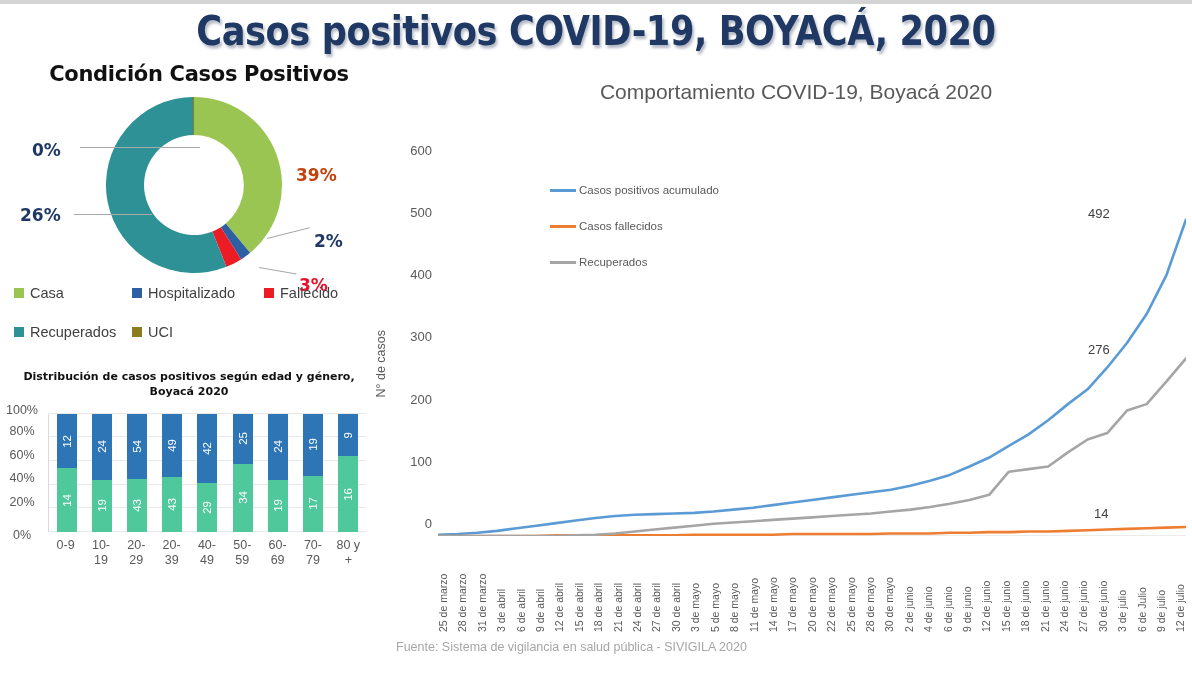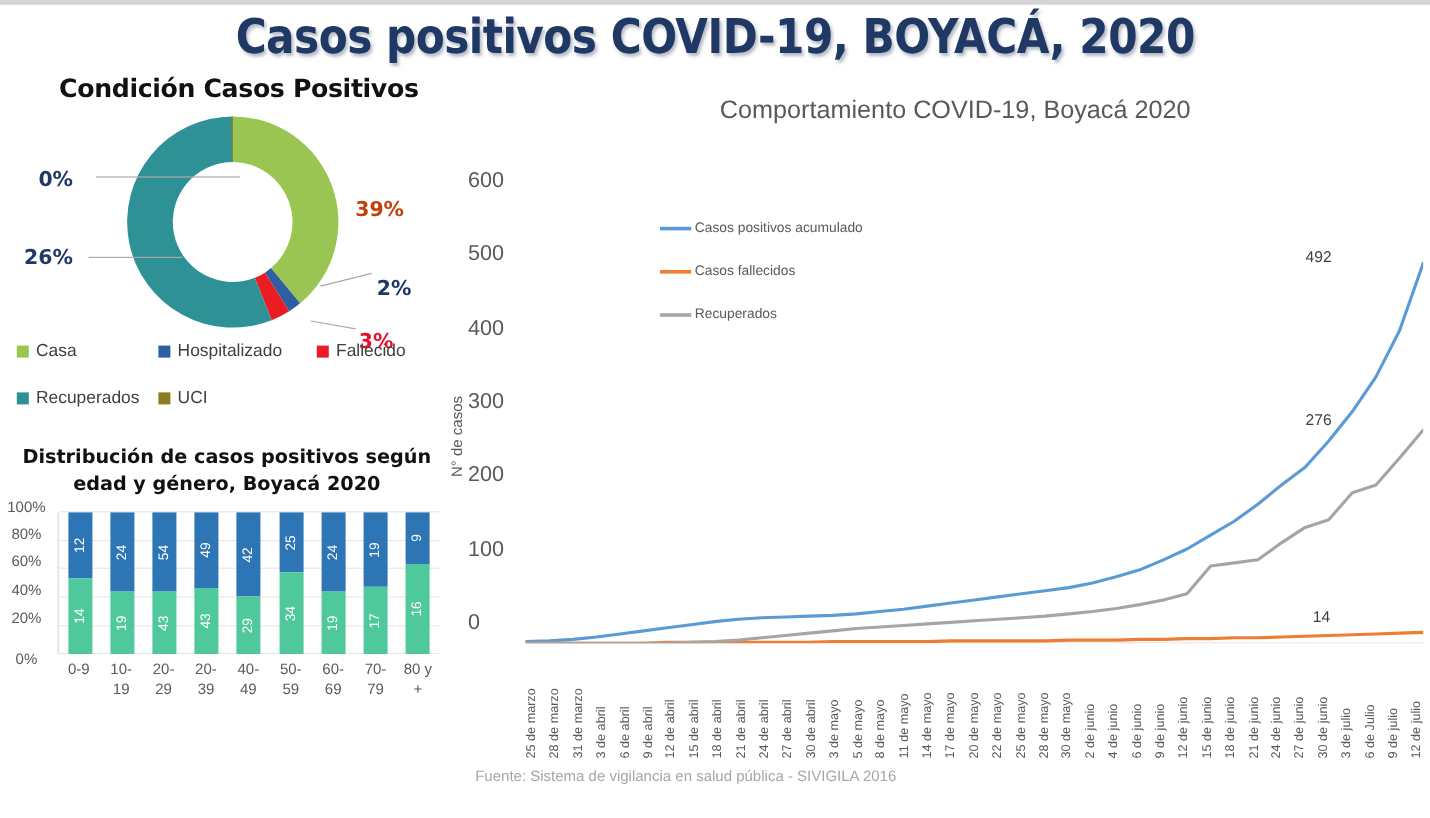--- a/index.html
+++ b/index.html
@@ -65,21 +65,21 @@
     grid-template-columns: 118px 132px 110px;
     row-gap: 23px;
     font-size: 14.5px; color: #404040;
   }
   .lg-item { display: flex; align-items: center; gap: 6px; white-space: nowrap; }
   .sw { width: 10px; height: 10px; display: inline-block; flex: 0 0 auto; }
 
   
   .bar-panel { position: absolute; left: 0px; top: 370px; width: 378px; height: 300px; }
   .bar-title {
-    text-align: center; font-weight: bold; font-size: 16px; color: #111;
+    text-align: center; font-weight: bold; font-size: 11px; color: #111;
     line-height: 1.35; margin: 0 14px 8px 14px;
     font-family: "DejaVu Sans", sans-serif;
   }
   .bar-plot { position: relative; height: 130px; margin: 0 0 0 0; }
   .bar-yaxis {
     position: absolute; left: 0; top: 0; width: 44px; height: 130px;
     display: flex; flex-direction: column; justify-content: space-between;
     align-items: center; font-size: 12.5px; color: #595959;
   }
   .bar-yaxis span { transform: translateY(-50%); line-height: 1; }
@@ -125,21 +125,21 @@
   .ll-row { display: flex; align-items: center; gap: 3px; height: 36px; }
   .ll-line { width: 26px; height: 3px; display: inline-block; }
   .axis-ylabel {
     position: absolute; left: -8px; top: 250px;
     writing-mode: vertical-rl; transform: rotate(180deg);
     font-size: 12.5px; color: #595959;
   }
   .yticks {
     position: absolute; left: 8px; top: 70px; width: 42px; height: 386px;
     display: flex; flex-direction: column; justify-content: space-between;
-    align-items: flex-start; font-size: 18px; color: #595959;
+    align-items: flex-end; font-size: 13px; color: #595959;
   }
   .yticks span { transform: translateY(-50%); line-height: 1; }
   .chartbox { position: absolute; left: 56px; top: 70px; right: 6px; height: 386px; }
   .endlabel { position: absolute; font-size: 13px; color: #404040; }
   .xticks {
     position: absolute; left: 56px; top: 462px; right: 6px; height: 90px;
     display: flex; justify-content: space-between;
   }
   .xticks div {
     writing-mode: vertical-rl; transform: rotate(180deg);
@@ -396,14 +396,14 @@
       <div>21 de junio</div>
       <div>24 de junio</div>
       <div>27 de junio</div>
       <div>30 de junio</div>
       <div>3 de julio</div>
       <div>6 de Julio</div>
       <div>9 de julio</div>
       <div>12 de julio</div>
     </div>
 
-  <div class="source">Fuente: Sistema de vigilancia en salud pública - SIVIGILA 2016</div>
+  <div class="source">Fuente: Sistema de vigilancia en salud pública - SIVIGILA 2020</div>
 </div>
 
 </body></html>

